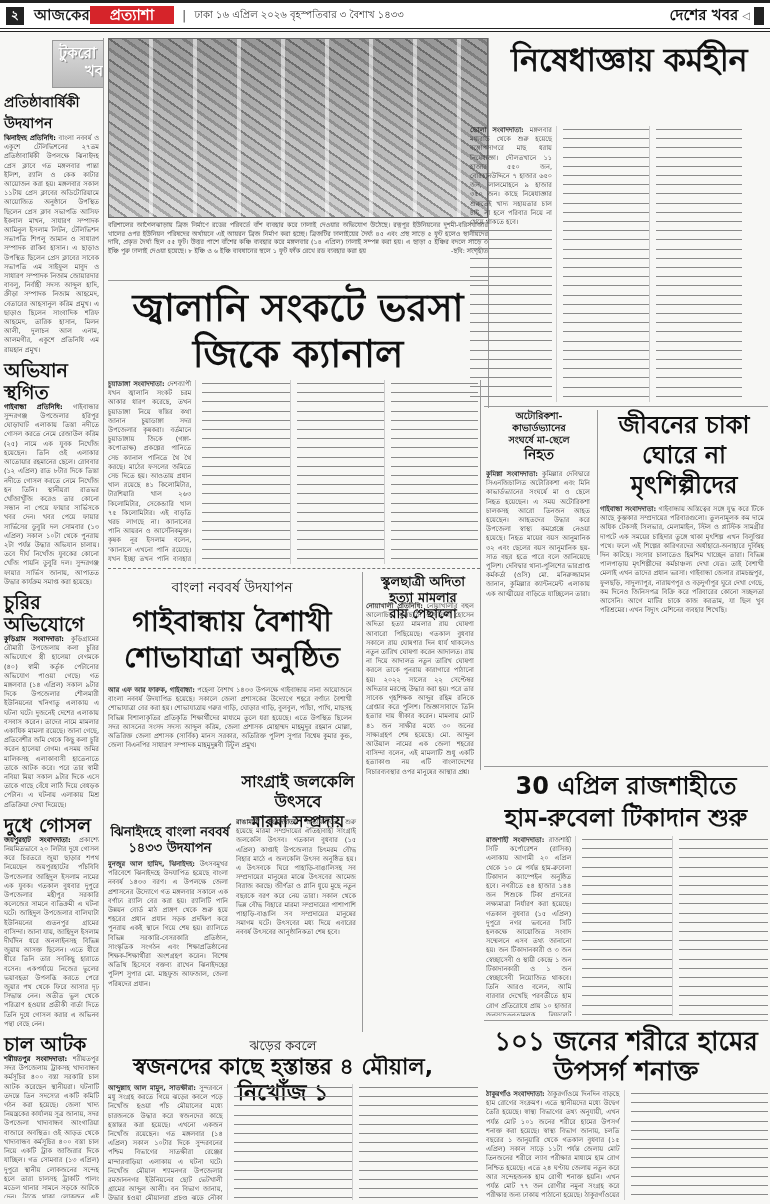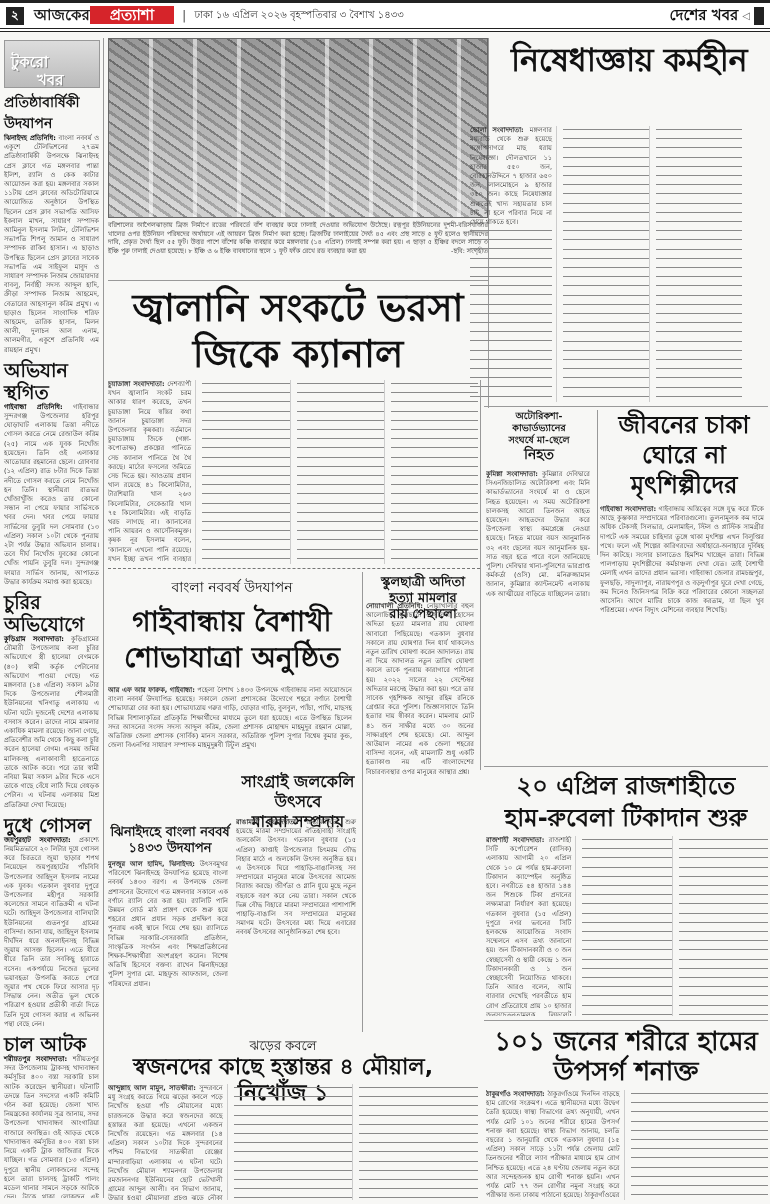--- a/index.html
+++ b/index.html
@@ -15,21 +15,21 @@
   .pg-num { background:#222; color:#fff; font-weight:bold; font-size:12px; width:18px; height:18px; display:flex; align-items:center; justify-content:center; }
   .logo { margin-left: 10px; font-size: 15px; font-weight: bold; color:#222; }
   .logo .accent { color:#ffffff; background:#d6242a; padding:0 20px; }
   .sep { margin: 0 8px; color:#555; font-size:13px; }
   .dateline { font-size: 10px; color:#333; }
   .section { margin-left:auto; font-size:15px; font-weight:bold; display:flex; align-items:center; gap:4px; }
   .section .arrow { font-size:10px; color:#666; }
   .section .blk { width:10px; height:18px; background:#222; }
 
   .col-left { position:absolute; left:2px; top:38px; width:102px; height:1160px; border-right:1px solid #999; padding:2px 4px 0 2px; }
-  .tukro { width:96px; height:48px; background:linear-gradient(#ddd,#bbb); border:1px solid #999; font-size:15px; font-weight:bold; color:#fff; text-shadow:1px 1px 0 #888; padding:12px 6px; line-height:18px; }
+  .tukro { width:96px; height:48px; background:linear-gradient(#ddd,#bbb); border:1px solid #999; font-size:15px; font-weight:bold; color:#fff; text-shadow:1px 1px 0 #888; padding:3px 6px; line-height:18px;margin-left:48px; }
   .tukro .l2 { padding-left:26px; }
   .brief-h { font-size:14px; font-weight:bold; line-height:21px; margin-top:4px; }
   .brief-h.big { font-size:19px; line-height:22px; }
   .body-text { font-size:6.6px; line-height:9.2px; color:#333; text-align:justify; }
   .body-text b { color:#000; }
 
   .photo { position:absolute; left:108px; top:38px; width:380px; height:180px;
     background: repeating-linear-gradient(35deg,#9a9a9a 0 3px,#c9c9c9 3px 9px,#7d7d7d 9px 11px,#d5d5d5 11px 17px);
     border:1px solid #666; }
   .photo::after { content:""; position:absolute; inset:0;
@@ -190,21 +190,21 @@
 <div class="head-jhinaidah" style="width:124px;font-size:13px;line-height:16px;">
   <div>ঝিনাইদহে বাংলা নববর্ষ</div>
   <div>১৪৩৩ উদযাপন</div>
 </div>
 <div class="cols" style="left:108px;top:860px;width:124px;height:168px;">
   <div class="c" style="overflow: hidden;"><b>মুনজুর আল হামিদ, ঝিনাইদহ:</b> <span>উৎসবমুখর পরিবেশে ঝিনাইদহে উদযাপিত হয়েছে বাংলা নববর্ষ ১৪৩৩ বরণ। এ উপলক্ষে জেলা প্রশাসনের উদ্যোগে গত মঙ্গলবার সকালে এক বর্ণাঢ্য র‍্যালি বের করা হয়। র‍্যালিটি পানি উন্নয়ন বোর্ড মাঠ প্রাঙ্গণ থেকে শুরু হয়ে শহরের প্রধান প্রধান সড়ক প্রদক্ষিণ করে পুনরায় একই স্থানে গিয়ে শেষ হয়। র‍্যালিতে বিভিন্ন সরকারি-বেসরকারি প্রতিষ্ঠান, সাংস্কৃতিক সংগঠন এবং শিক্ষাপ্রতিষ্ঠানের শিক্ষক-শিক্ষার্থীরা অংশগ্রহণ করেন। বিশেষ অতিথি হিসেবে বক্তব্য রাখেন ঝিনাইদহের পুলিশ সুপার মো. মাহফুজ আফজাল, জেলা পরিষদের প্রধান।</span></div>
 </div>
 
 <div class="hdiv" style="left:484px;top:766px;width:284px;"></div>
 <div class="head-raj">
-  <div>২০ এপ্রিল রাজশাহীতে</div>
+  <div>30 এপ্রিল রাজশাহীতে</div>
   <div>হাম-রুবেলা টিকাদান শুরু</div>
 </div>
 <div class="cols" style="left:486px;top:836px;width:282px;height:180px;">
   <div class="c" style="overflow: hidden;"><b>রাজশাহী সংবাদদাতা:</b> <span>রাজশাহী সিটি কর্পোরেশন (রাসিক) এলাকায় আগামী ২০ এপ্রিল থেকে ১০ মে পর্যন্ত হাম-রুবেলা টিকাদান ক্যাম্পেইন অনুষ্ঠিত হবে। নগরীতে ৫৪ হাজার ১৪৪ জন শিশুকে টিকা প্রদানের লক্ষ্যমাত্রা নির্ধারণ করা হয়েছে। গতকাল বুধবার (১৫ এপ্রিল) দুপুরে নগর ভবনের সিটি হলকক্ষে আয়োজিত সংবাদ সম্মেলনে এসব তথ্য জানানো হয়। জন টিকাদানকারী ও ৩ জন স্বেচ্ছাসেবী ও স্থায়ী কেন্দ্রে ১ জন টিকাদানকারী ও ১ জন স্বেচ্ছাসেবী নিয়োজিত থাকবে। তিনি আরও বলেন, আমি বারবার দেখেছি পরবর্তীতে হাম রোগ প্রতিরোধে প্রায় ১০ হাজার জনসচেতনতামূলক লিফলেট প্রস্তুত করে বিতরণ করা হয়েছে। টিকা গ্রহণের জন্য ১৭ ডিজিটের জন্ম নিবন্ধন নম্বর দ্বারা ইপিআই ভ্যাকসিনেশন অ্যাপের (VAXEPI) মাধ্যমে রেজিস্ট্রেশন করতে হবে।</span></div>
   <div class="c filler" style="overflow: hidden;"></div>
   <div class="c filler" style="overflow: hidden;"></div>
 </div>
 
 <div class="kicker head-jhor-k">ঝড়ের কবলে</div>
 <div class="head-jhor">স্বজনদের কাছে হস্তান্তর ৪ মৌয়াল, নিখোঁজ ১</div>

